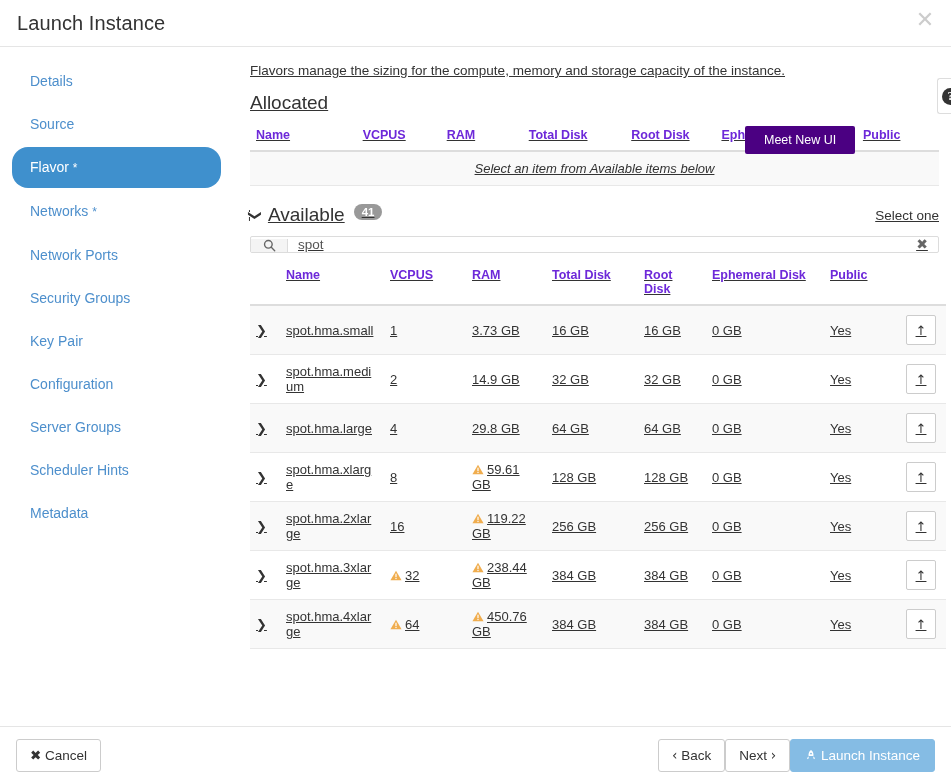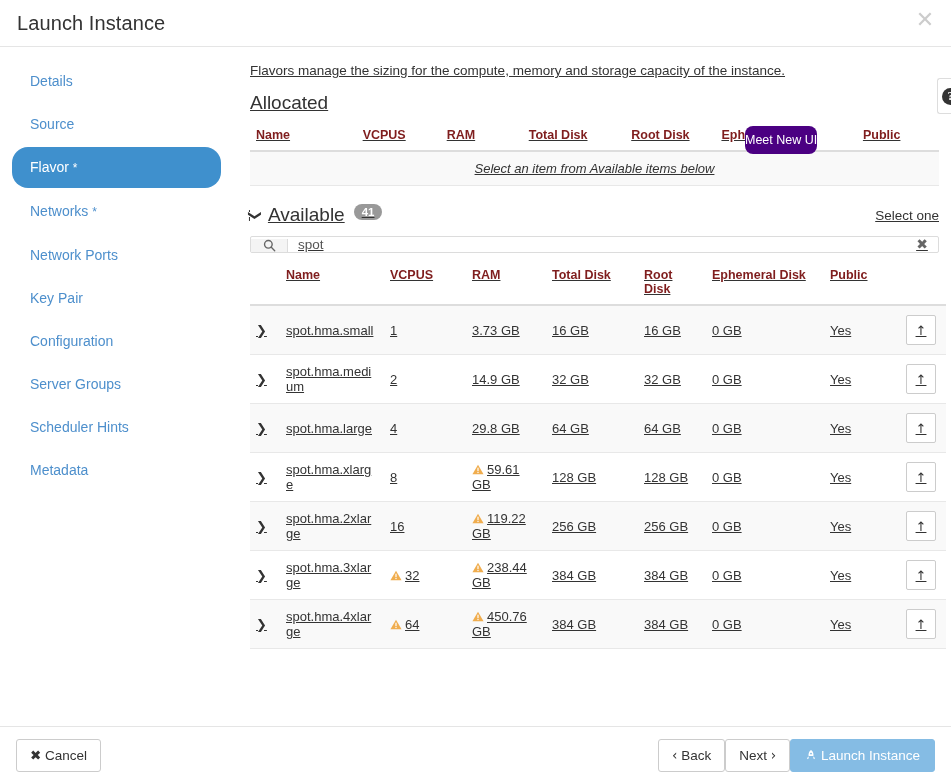--- a/index.html
+++ b/index.html
@@ -95,21 +95,21 @@
   .intro-text { font-size: 13.5px; color: #333; margin: 0 0 14px 0; }
 
   .section-title {
     font-size: 19px; color:#333; font-weight: normal;
     margin: 0 0 6px 0;
   }
 
   
   table.flavor-table { width: 100%; border-collapse: collapse; table-layout: fixed; }
   table.flavor-table th {
-    font-size: 12.5px; font-weight: bold; color: #7f1d1d;
+    font-size: 12.5px; font-weight: bold; color: #6d28d9;
     text-align: left; padding: 8px 6px; vertical-align: top;
     border-bottom: 2px solid #dddddd;
   }
   table.flavor-table td {
     font-size: 13px; color: #333; padding: 9px 6px;
     vertical-align: middle;
     border-bottom: 1px solid #e8e8e8;
     word-wrap: break-word; overflow-wrap: break-word;
   }
 
@@ -123,22 +123,22 @@
     font-size: 13.5px;
     padding: 13px 6px;
     border-bottom: 1px solid #e8e8e8;
   }
   .meet-new-ui {
     position: absolute;
     left: 495px; top: 6px;
     background: #4b0082;
     color: #ffffff;
     font-size: 12.5px;
-    padding: 7px 0;
-    border-radius: 8px;
+    padding: 7px 19px;
+    border-radius: 2px;
     white-space: nowrap;
     cursor: pointer;
     z-index: 4;
   }
 
   
   .avail-head {
     display: flex; align-items: center;
     margin: 18px 0 10px 0;
   }
@@ -271,20 +271,21 @@
   </div>
 
   <div class="modal-body">
 
     <div class="sidebar">
       <div class="nav-item"><span>Details</span></div>
       <div class="nav-item"><span>Source</span></div>
       <div class="nav-item active"><span>Flavor</span> <span class="req">*</span></div>
       <div class="nav-item"><span>Networks</span> <span class="req">*</span></div>
       <div class="nav-item"><span>Network Ports</span></div>
+      <div class="nav-item"><span>Security Groups</span></div>
       <div class="nav-item"><span>Key Pair</span></div>
       <div class="nav-item"><span>Configuration</span></div>
       <div class="nav-item"><span>Server Groups</span></div>
       <div class="nav-item"><span>Scheduler Hints</span></div>
       <div class="nav-item"><span>Metadata</span></div>
     </div>
 
     <div class="content">
 
       <div class="help-tab">

